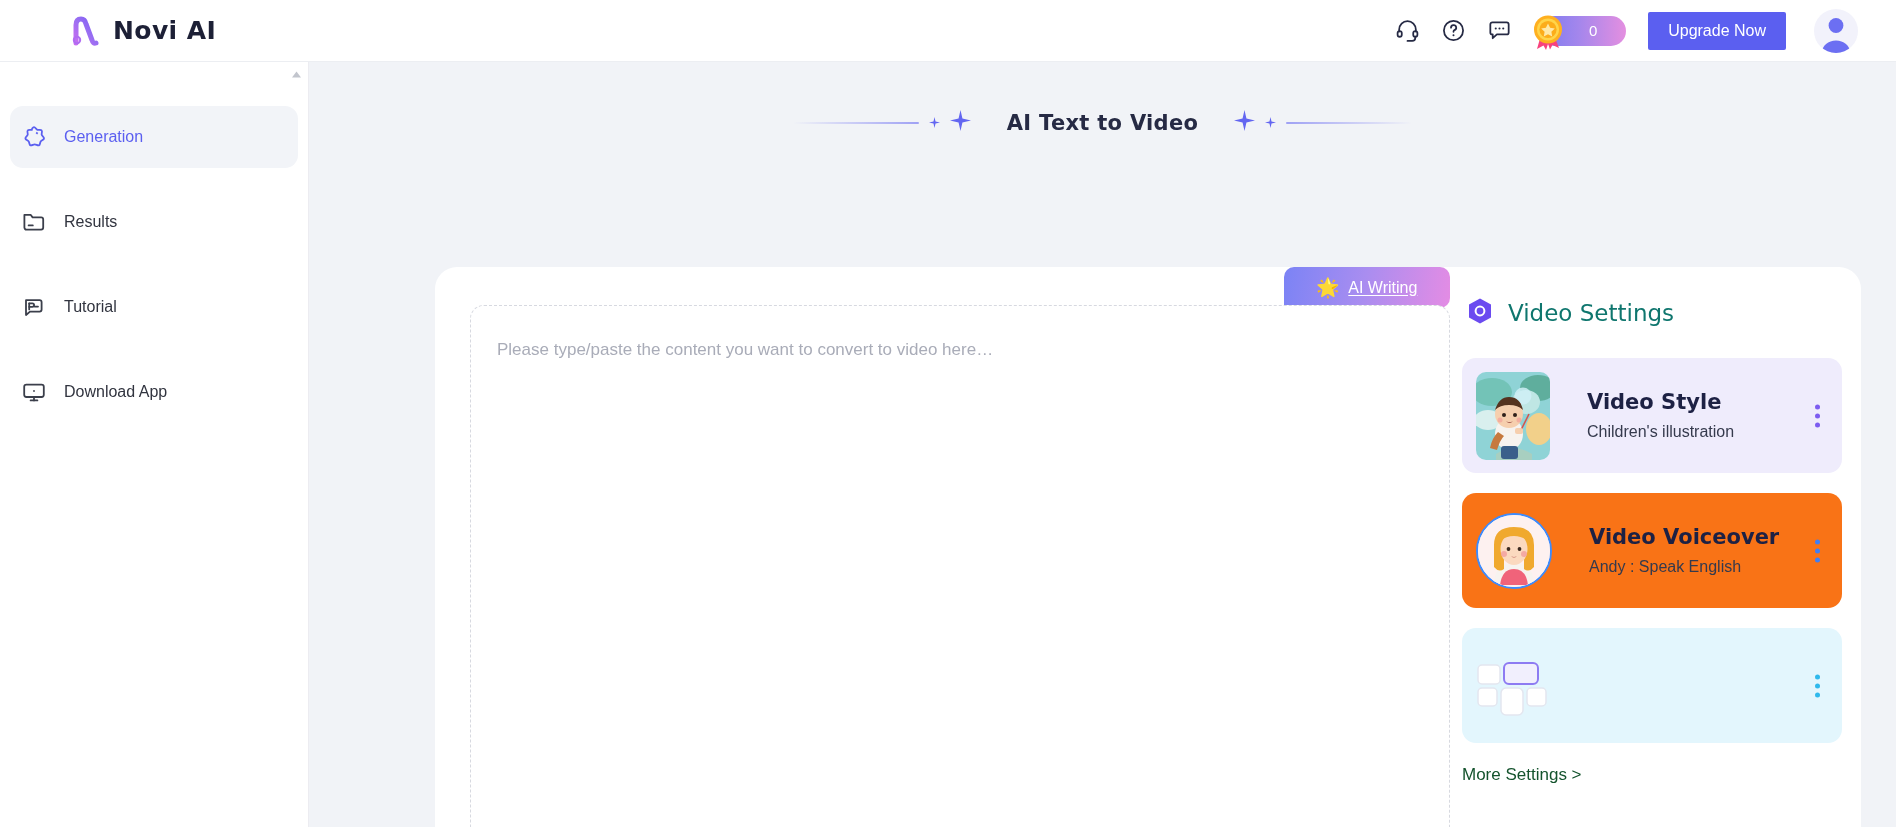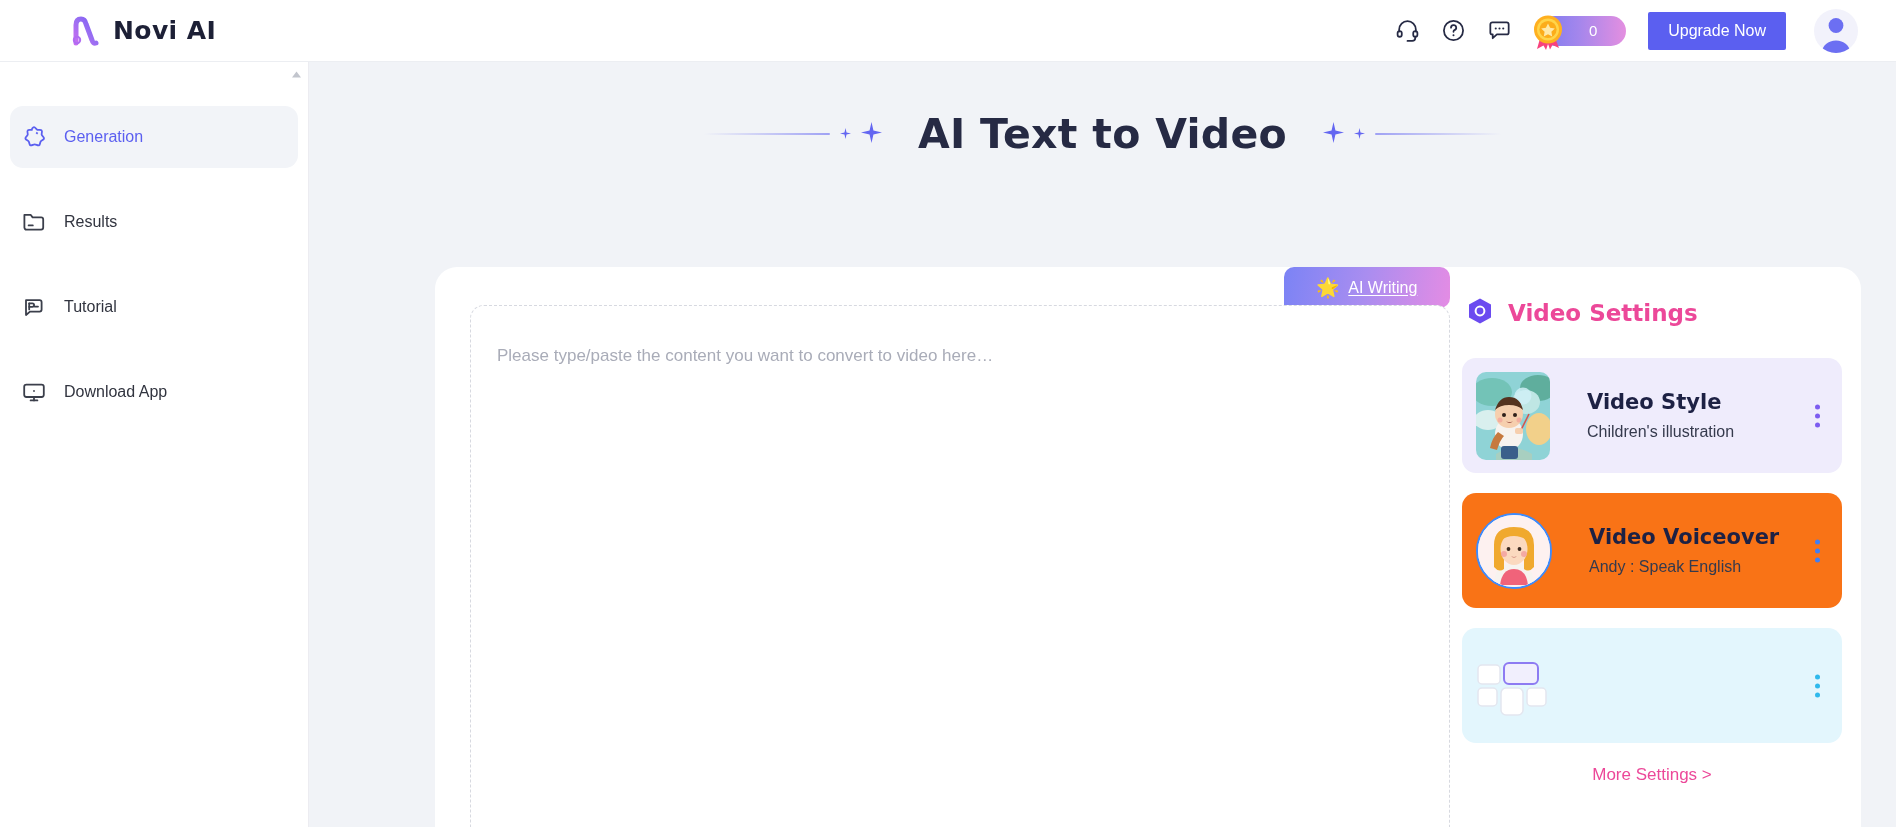--- a/index.html
+++ b/index.html
@@ -108,21 +108,21 @@
     display: flex; align-items: center; justify-content: center;
     gap: 10px; margin-top: 48px;
   }
   .t-line {
     width: 126px; height: 2px; border-radius: 2px;
   }
   .t-line.left  { background: linear-gradient(90deg, rgba(124,126,240,0) 0%, #9fa1f4 100%); }
   .t-line.right { background: linear-gradient(90deg, #9fa1f4 0%, rgba(124,126,240,0) 100%); }
   .spark { color:#6366f1; display:block; }
   .page-title {
-    font-size: 41px; font-weight: 700; letter-spacing: .3px;
+    font-size: 21px; font-weight: 700; letter-spacing: .3px;
     color: #262a44; margin: 0 26px;
     font-family: "DejaVu Sans", sans-serif;
   }
 
   .panel {
     position: absolute; top: 205px; left: 126px;
     width: 1426px; height: 600px;
     background: #ffffff; border-radius: 22px 22px 0 0;
     display: flex;
   }
@@ -133,21 +133,21 @@
     margin: 38px 0 0 35px;
     width: 980px; height: 562px;
   }
   .editor-box {
     position: absolute; inset: 0;
     border: 1.5px dashed #d7d9e0;
     border-radius: 14px;
     background: #ffffff;
   }
   .editor-placeholder {
-    position: absolute; top: 40px; left: 26px;
+    position: absolute; top: 34px; left: 26px;
     font-size: 17px; color: #a9acb8;
   }
   .ai-writing {
     position: absolute; top: -38px; right: 0px;
     height: 41px; min-width: 166px;
     display: flex; align-items: center; justify-content: center; gap: 8px;
     border-radius: 10px 10px 10px 0;
     background: linear-gradient(100deg,#7b83f5 0%, #a98df0 48%, #e48ce4 100%);
     cursor: pointer; padding: 0 16px;
   }
@@ -160,21 +160,21 @@
   
   .settings {
     margin-left: 12px; margin-top: 30px;
     width: 380px;
   }
   .settings-head {
     display: flex; align-items: center; gap: 14px;
     margin-left: 4px; margin-bottom: 29px;
   }
   .settings-title {
-    font-size: 23px; font-weight: 700; color: #ec4899;
+    font-size: 23px; font-weight: 400; color: #0f766e;
     font-family: "DejaVu Sans", sans-serif;
   }
 
   .card {
     position: relative;
     height: 115px; border-radius: 14px;
     display: flex; align-items: center;
     padding-left: 14px; margin-bottom: 20px;
     cursor: pointer;
   }
@@ -202,22 +202,22 @@
     transform: translateY(-50%);
     display: flex; flex-direction: column; gap: 4px;
     cursor: pointer; padding: 4px;
   }
   .dots i { width: 5px; height: 5px; border-radius: 50%; display:block; }
   .card.style .dots i  { background: #7d5cf0; }
   .card.voice .dots i  { background: #3f7ff5; }
   .card.screen .dots i { background: #2fb9ec; }
 
   .more-settings {
-    margin-top: 22px; text-align: center;
-    font-size: 17px; color: #ec4899; cursor: pointer;
+    margin-top: 22px; 
+    font-size: 17px; color: #14532d; cursor: pointer;
   }
 </style>
 </head>
 <body>
 
 <div class="header">
 
   <div class="logo-wrap">
     <span>
       <svg class="logo-mark" viewBox="0 0 34 34">

